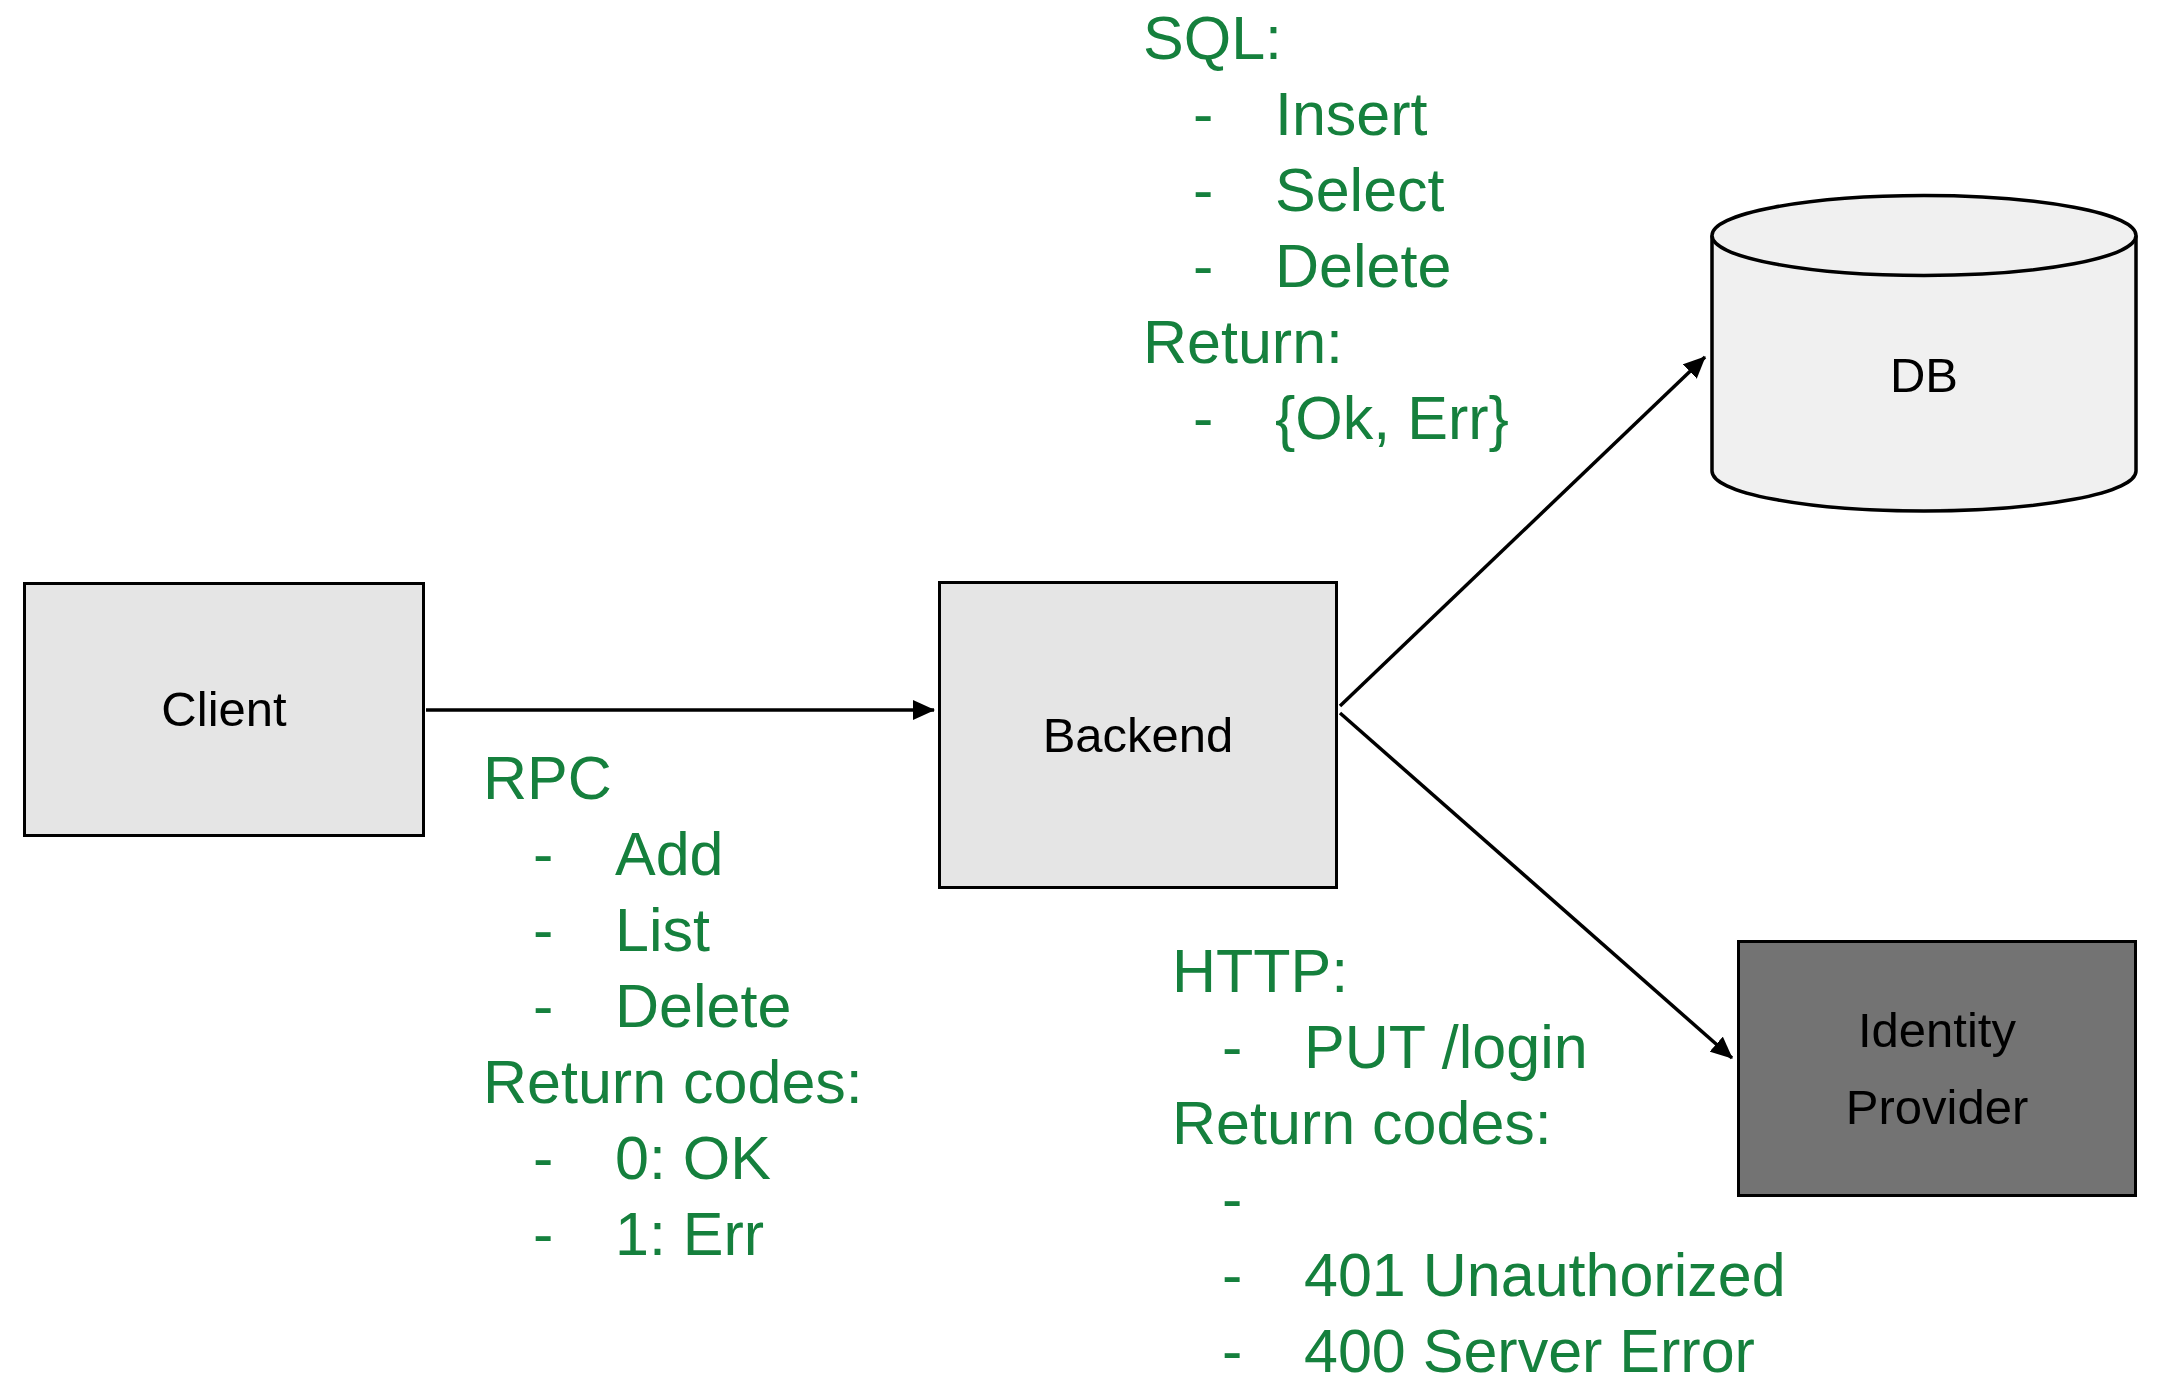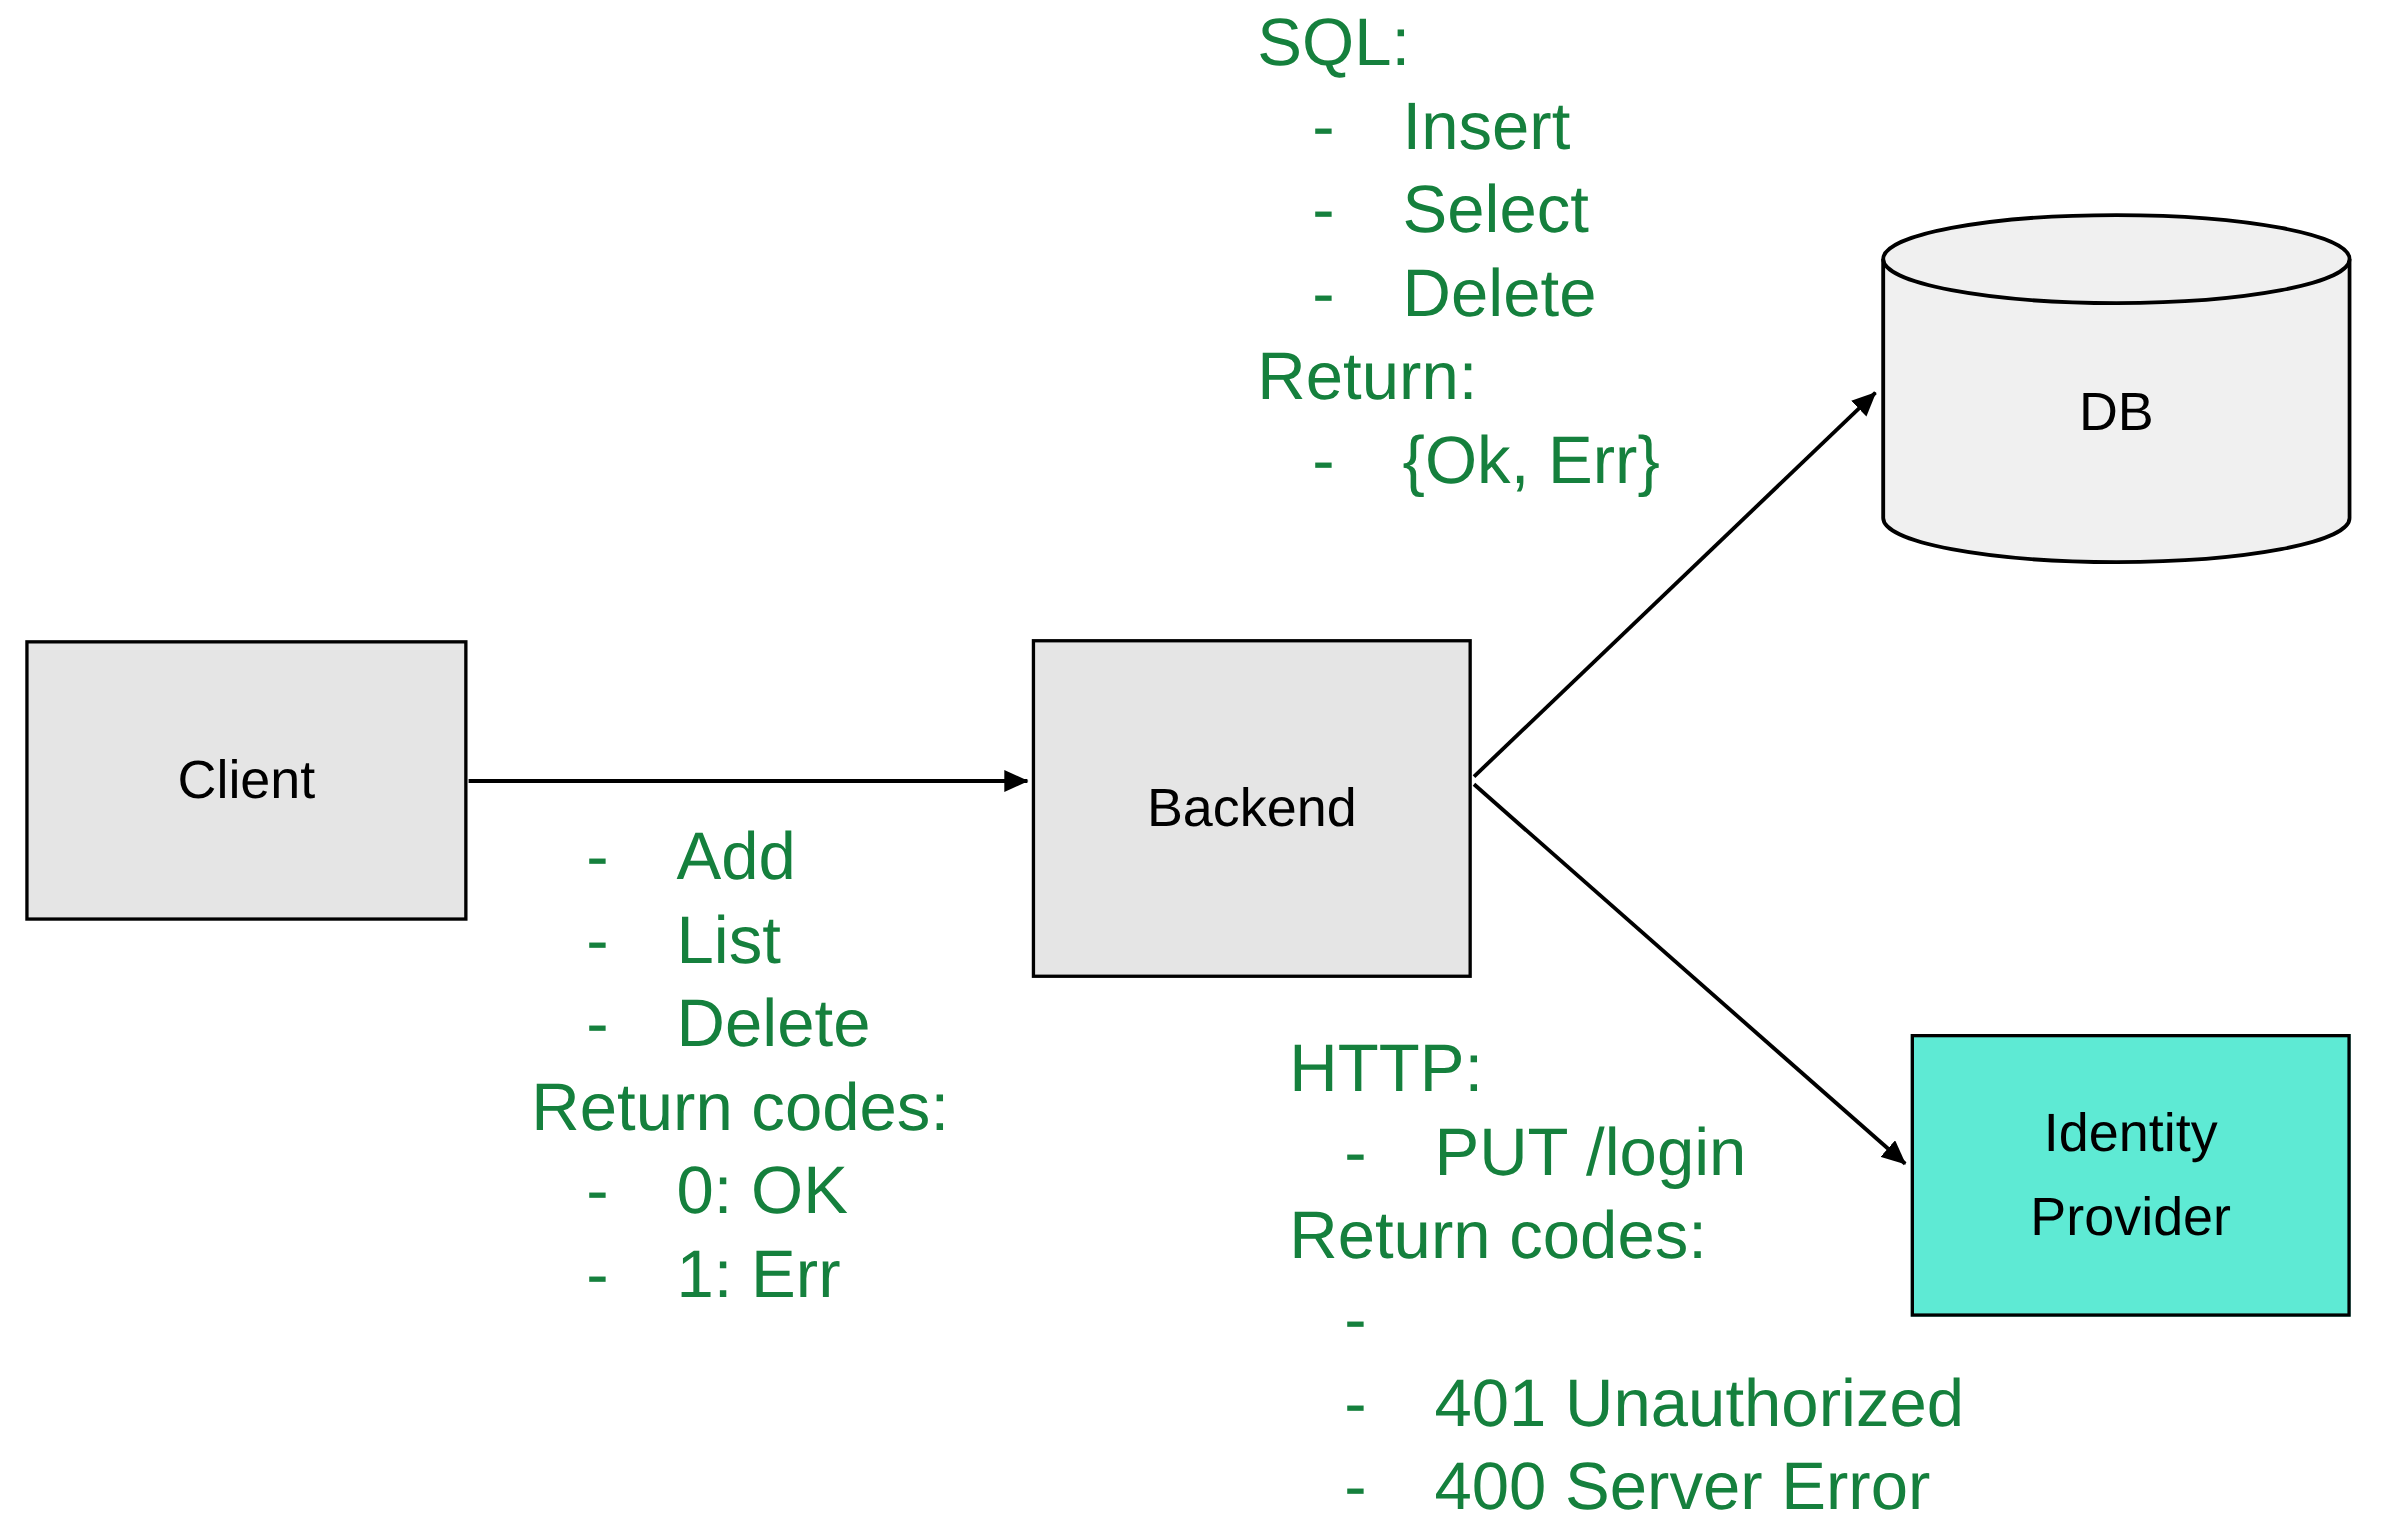--- a/index.html
+++ b/index.html
@@ -26,21 +26,21 @@
     align-items: center;
     justify-content: center;
     text-align: center;
   }
   .node-label {
     font-size: 49px;
     line-height: 77px;
     color: #000000;
   }
   .node-yellow { background: #e5e5e5; }
-  .node-gray   { background: #5eead4; }
+  .node-gray   { background: #737373; }
 
   #node-client  { left: 23px;   top: 582px; width: 402px; height: 255px; }
   #node-backend { left: 938px;  top: 581px; width: 400px; height: 308px; }
   #node-idp     { left: 1737px; top: 940px; width: 400px; height: 257px; }
   #node-idp .node-label { max-width: 310px; }
 
   
   #node-db {
     position: absolute;
     left: 1710px;
@@ -145,20 +145,21 @@
       <span class="btext">Delete</span>
     </div>
     <div class="line heading">Return:</div>
     <div class="line bullet">
       <span class="dash">-</span>
       <span class="btext">{Ok, Err}</span>
     </div>
   </div>
 
   <div class="ann" id="ann-rpc">
+    <div class="line heading">RPC</div>
     <div class="line bullet">
       <span class="dash">-</span>
       <span class="btext">Add</span>
     </div>
     <div class="line bullet">
       <span class="dash">-</span>
       <span class="btext">List</span>
     </div>
     <div class="line bullet">
       <span class="dash">-</span>

